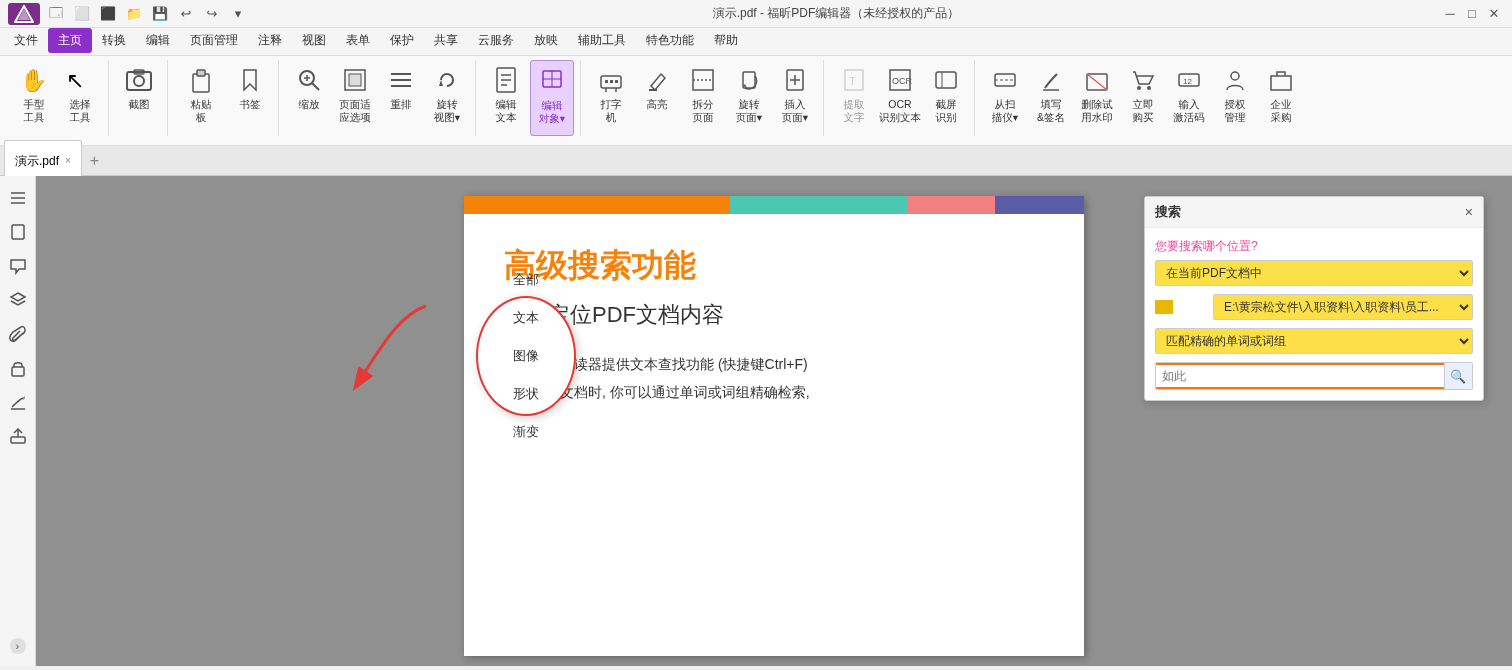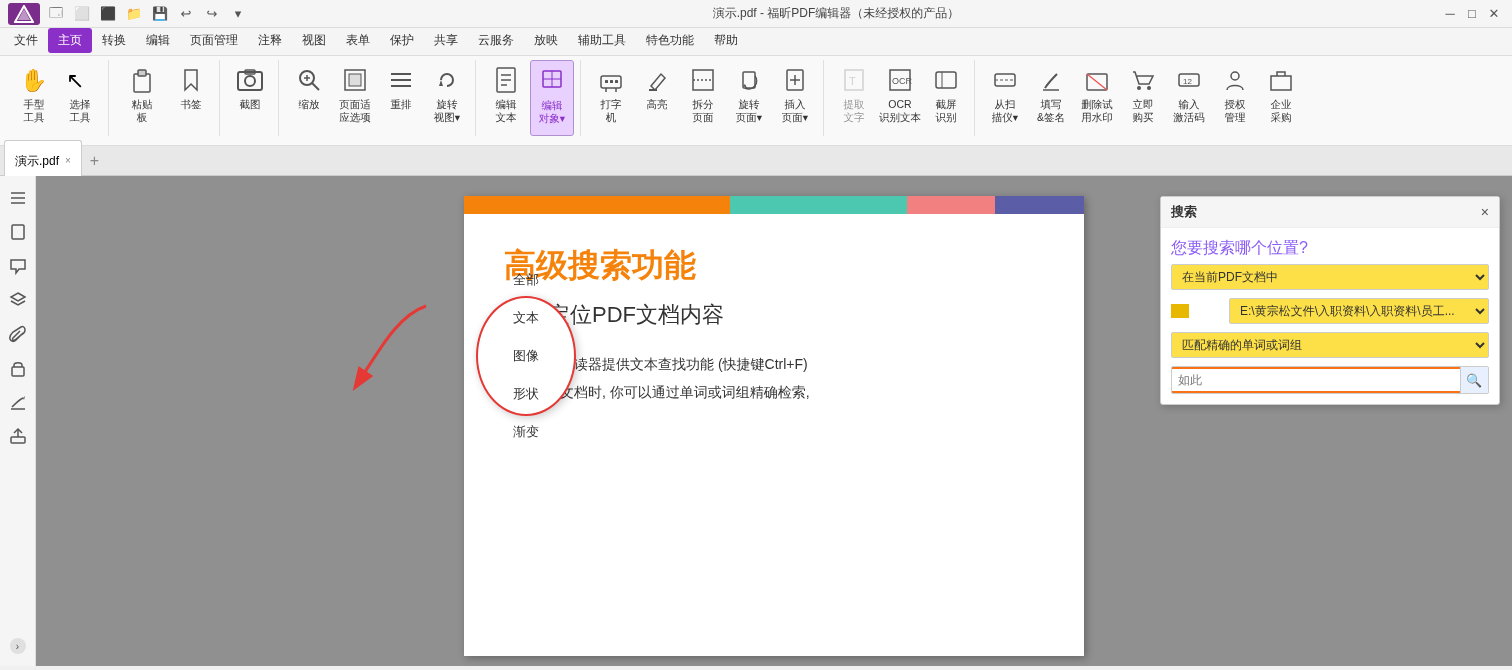--- a/index.html
+++ b/index.html
@@ -279,21 +279,21 @@
     .arrow-annotation {
       position: absolute;
       top: 130px;
       left: 160px;
       pointer-events: none;
     }
 
     
     .search-panel {
       position: absolute;
-      right: 12px;
+      right: 28px;
       top: 20px;
       width: 340px;
       background: white;
       border: 1px solid #ccc;
       box-shadow: 2px 2px 8px rgba(0,0,0,0.2);
       border-radius: 3px;
       z-index: 50;
     }
     .search-header {
       display: flex;
@@ -310,22 +310,22 @@
     }
     .search-close {
       font-size: 14px;
       cursor: pointer;
       color: #555;
     }
     .search-body {
       padding: 10px;
     }
     .search-label {
-      font-size: 16px;
-      color: #8b5cf6;
+      font-size: 12px;
+      color: #ec4899;
       margin-bottom: 5px;
     }
     .search-select {
       width: 100%;
       padding: 4px 6px;
       font-size: 12px;
       border: 1px solid #ccc;
       border-radius: 2px;
       margin-bottom: 8px;
       background: #fde047;
@@ -431,51 +431,51 @@
             </svg>
         </div>
         <span class="btn-label">选择<br>工具</span>
       </button>
     </div>
     <div class="ribbon-group-label"></div>
   </div>
 
   <div class="ribbon-group">
     <div class="ribbon-buttons">
+      <button class="ribbon-btn">
+        <div class="btn-icon">
+          <svg width="28" height="28" viewBox="0 0 28 28">
+              <rect x="2" y="6" width="24" height="18" rx="2" fill="none" stroke="#555" stroke-width="2"></rect>
+              <circle cx="14" cy="15" r="5" fill="none" stroke="#555" stroke-width="2"></circle>
+              <rect x="9" y="4" width="10" height="4" rx="1" fill="none" stroke="#555" stroke-width="1.5"></rect>
+            </svg>
+        </div>
+        <span class="btn-label">截图</span>
+      </button>
+    </div>
+  </div>
+
+  <div class="ribbon-group">
+    <div class="ribbon-buttons">
       <button class="ribbon-btn" style="width:50px;">
         <div class="btn-icon">
           <svg width="28" height="32" viewBox="0 0 28 32">
               <rect x="6" y="10" width="16" height="18" rx="1" fill="none" stroke="#555" stroke-width="1.5"></rect>
               <rect x="10" y="6" width="8" height="6" rx="1" fill="#ccc" stroke="#555" stroke-width="1.5"></rect>
             </svg>
         </div>
         <span class="btn-label">粘贴<br>板</span>
       </button>
       <button class="ribbon-btn">
         <div class="btn-icon">
           <svg width="28" height="28" viewBox="0 0 28 28">
               <polygon points="8,4 20,4 20,24 14,18 8,24" fill="none" stroke="#555" stroke-width="1.5"></polygon>
             </svg>
         </div>
         <span class="btn-label">书签</span>
-      </button>
-    </div>
-  </div>
-
-  <div class="ribbon-group">
-    <div class="ribbon-buttons">
-      <button class="ribbon-btn">
-        <div class="btn-icon">
-          <svg width="28" height="28" viewBox="0 0 28 28">
-              <rect x="2" y="6" width="24" height="18" rx="2" fill="none" stroke="#555" stroke-width="2"></rect>
-              <circle cx="14" cy="15" r="5" fill="none" stroke="#555" stroke-width="2"></circle>
-              <rect x="9" y="4" width="10" height="4" rx="1" fill="none" stroke="#555" stroke-width="1.5"></rect>
-            </svg>
-        </div>
-        <span class="btn-label">截图</span>
       </button>
     </div>
   </div>
 
   <div class="ribbon-group">
     <div class="ribbon-buttons">
       <button class="ribbon-btn">
         <div class="btn-icon">
           <svg width="28" height="28" viewBox="0 0 28 28">
               <circle cx="12" cy="12" r="7" fill="none" stroke="#555" stroke-width="2"></circle>

